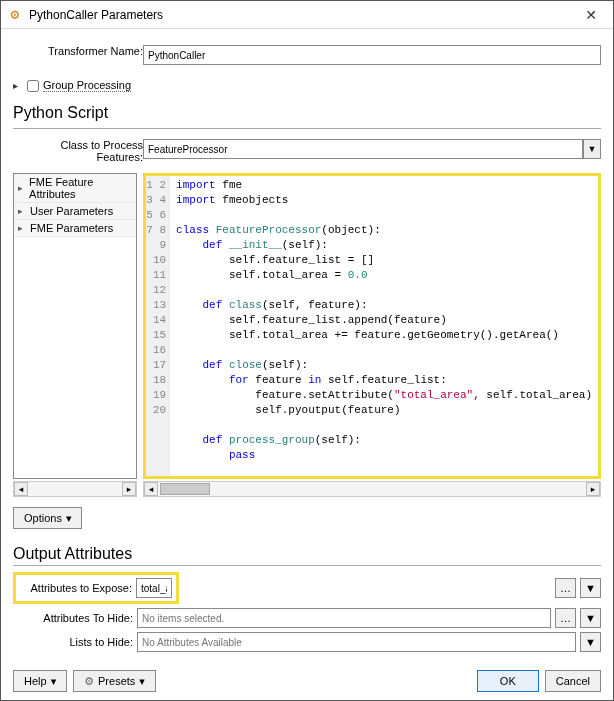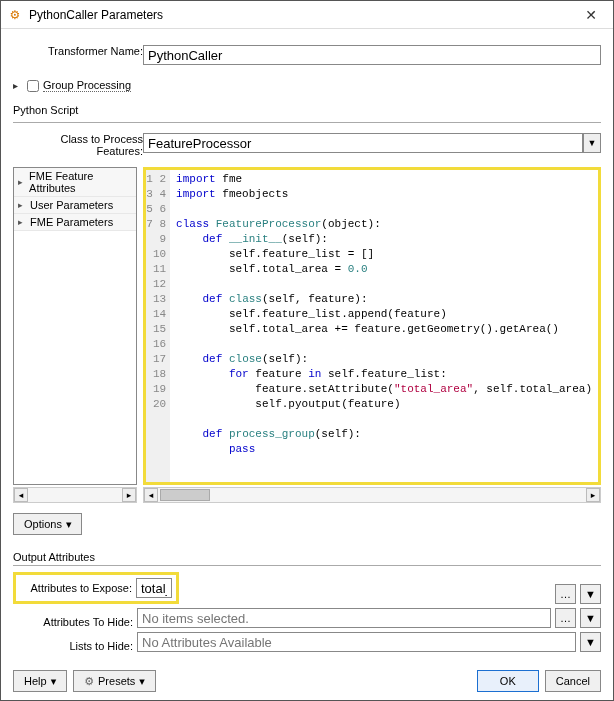--- a/index.html
+++ b/index.html
@@ -5,28 +5,28 @@
 * { box-sizing: border-box; margin: 0; padding: 0; }
 body { font-family: "Segoe UI", Tahoma, sans-serif; font-size: 11px; background: #fff; color: #000; }
 .window { width: 614px; height: 701px; border: 1px solid #555; background: #fff; display: flex; flex-direction: column; }
 .titlebar { height: 28px; display: flex; align-items: center; padding: 0 6px; border-bottom: 1px solid #ddd; font-size: 12px; }
 .titlebar .icon { width: 16px; height: 16px; margin-right: 6px; display: inline-flex; align-items: center; justify-content: center; font-size: 12px; color: #d97700; }
 .titlebar .title { flex: 1; }
 .titlebar .close { width: 32px; text-align: center; font-size: 14px; color: #333; cursor: pointer; }
 .content { flex: 1; padding: 10px 12px 8px 12px; display: flex; flex-direction: column; gap: 4px; overflow: hidden; }
 .row { display: flex; align-items: flex-start; }
 .label { font-size: 11px; color: #000; text-align: right; }
-.input { border: 1px solid #888; height: 20px; padding: 1px 4px; font-size: 13px; flex: 1; background: #fff; }
+.input { border: 1px solid #888; height: 20px; padding: 1px 4px; font-size: 10px; flex: 1; background: #fff; }
 .row1 { margin: 6px 0 10px 0; }
 .row1 .label { width: 130px; }
 .group-proc { display: flex; align-items: center; gap: 4px; margin-bottom: 4px; }
 .group-proc .chev { font-size: 10px; color: #333; width: 10px; }
 .group-proc input[type=checkbox] { width: 12px; height: 12px; }
 .group-proc .lbl { border-bottom: 1px dotted #666; cursor: pointer; }
-.section-label { font-size: 11px; margin: 4px 0 2px 0; }
+.section-label { font-size: 16px; margin: 4px 0 2px 0; }
 .hr { border-top: 1px solid #aaa; margin-bottom: 6px; }
 .class-row .label { width: 130px; }
 .dd-btn { width: 18px; height: 20px; border: 1px solid #888; background: #eee; display: flex; align-items: center; justify-content: center; font-size: 9px; }
 .main-area { display: flex; gap: 6px; flex: 1; min-height: 0; margin-top: 6px; }
 .tree-panel { width: 158px; display: flex; flex-direction: column; }
 .tree-box { border: 1px solid #888; flex: 1; display: flex; flex-direction: column; overflow: hidden; }
 .tree-item { display: flex; align-items: center; gap: 2px; padding: 2px 4px; border-bottom: 1px solid #e8e8e8; background: #f7f7f7; font-size: 11px; }
 .tree-item .chev { width: 10px; font-size: 9px; color: #555; }
 .tree-hint { padding: 4px 6px; color: #888; font-size: 10.5px; line-height: 1.3; margin-top: auto; margin-bottom: 10px; }
 .code-panel { flex: 1; display: flex; flex-direction: column; }
@@ -39,21 +39,21 @@
 .str { color: #b00040; }
 .num { color: #2a8080; }
 .scroll-holder { height: 16px; border: 1px solid #ccc; background: #f5f5f5; margin-top: 2px; display: flex; align-items: center; }
 .scroll-holder .lbtn,.scroll-holder .rbtn { width: 14px; height: 14px; display: flex; align-items: center; justify-content: center; font-size: 9px; border: 1px solid #bbb; background: #eee; }
 .scroll-holder .thumb { width: 50px; height: 12px; background: #ccc; border: 1px solid #aaa; margin-left: 2px; }
 .scroll-holder .track { flex: 1; }
 .options-row { margin-top: 6px; }
 .btn { border: 1px solid #888; background: #f0f0f0; height: 22px; padding: 0 10px; display: inline-flex; align-items: center; gap: 4px; font-size: 11px; cursor: pointer; }
 .btn.small { height: 20px; padding: 0 4px; }
 .output-section { margin-top: 8px; }
-.out-row { display: flex; align-items: flex-end; gap: 4px; margin-bottom: 4px; }
+.out-row { display: flex; align-items: center; gap: 4px; margin-bottom: 4px; }
 .out-row .label { width: 120px; }
 .hl-box { border: 3px solid #f2db3a; padding: 3px 4px; display: flex; align-items: center; gap: 4px; }
 .hl-box .label { width: 112px; text-align: right; }
 .hl-spacer { flex: 1; }
 .placeholder { color: #999; }
 .footer { display: flex; align-items: center; gap: 6px; padding-top: 10px; margin-top: auto; }
 .footer .spacer { flex: 1; }
 .footer .btn.primary { border: 1.5px solid #1b6fd1; background: #e8f0fb; padding: 0 22px; text-align: right; }
 .presets-icon { color: #666; font-size: 11px; }
 </style>

